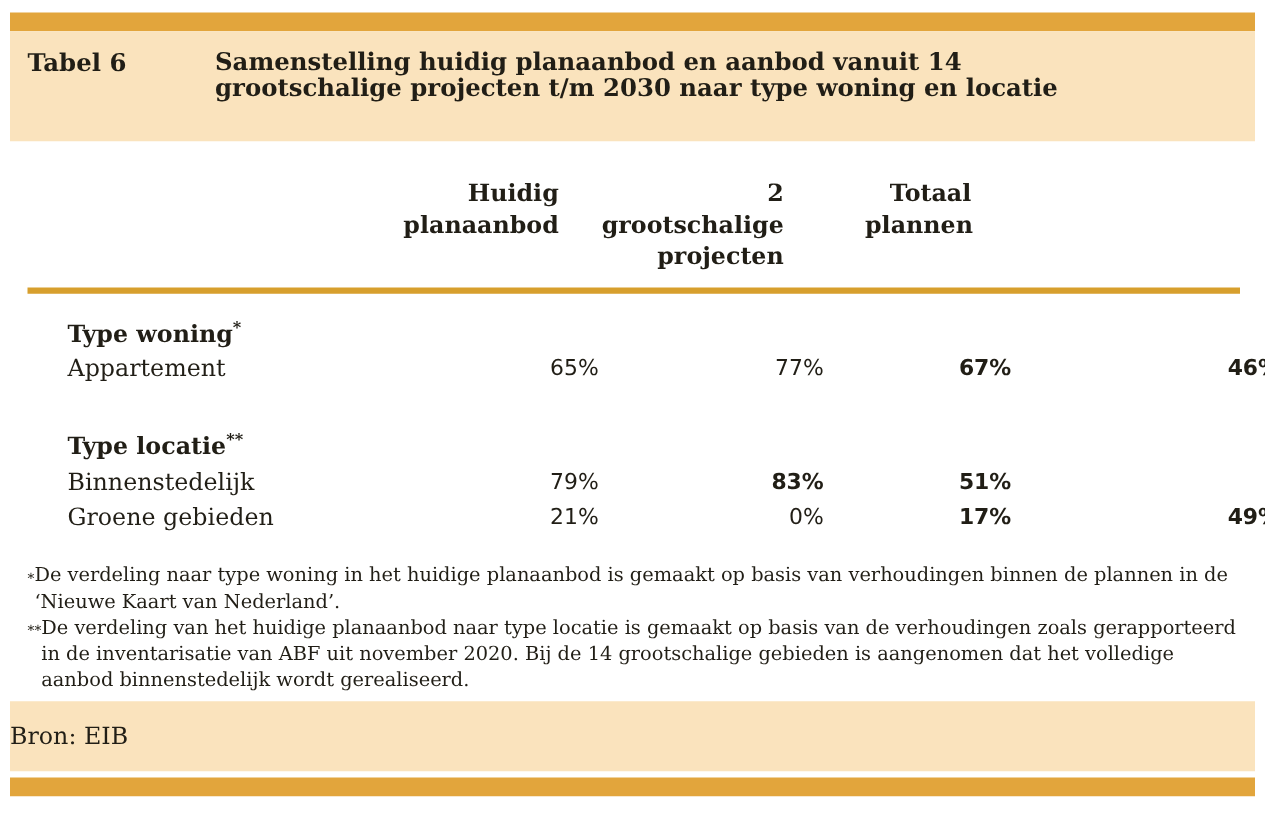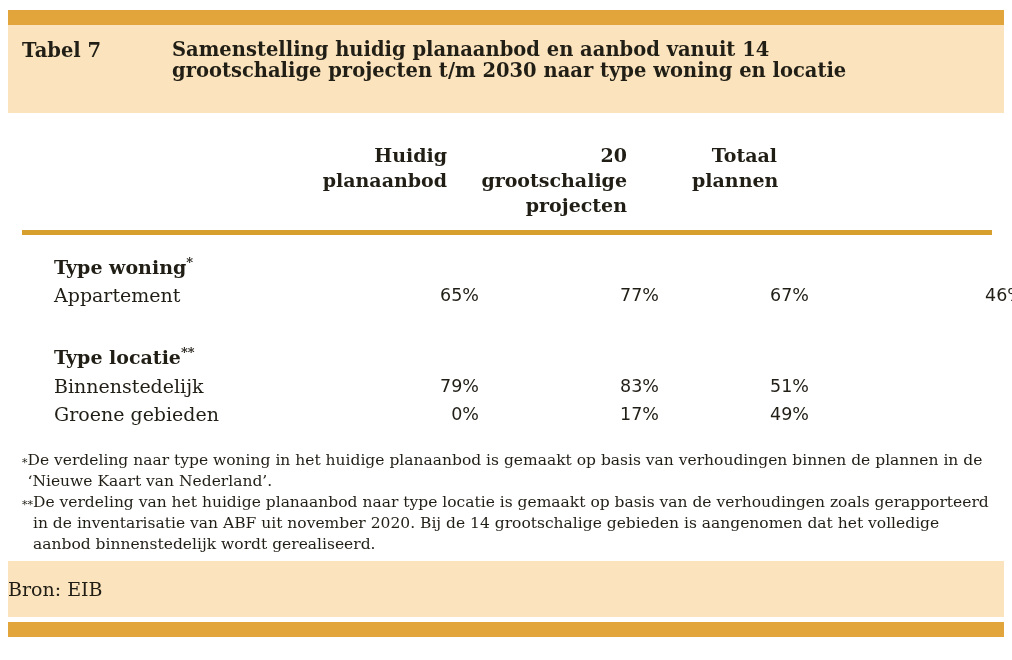--- a/index.html
+++ b/index.html
@@ -21,47 +21,47 @@
   .th .inner{display:inline-block;text-align:right;}
   .th-c1 .inner{max-width:125px;}
   .th-c2 .inner{max-width:148px;}
   .th-c3 .inner{max-width:85px;}
   .rule{height:5px;background:#d79f2d;margin-top:12px;}
   .tbody{margin-top:14px;font-size:19px;}
   .row{line-height:28px;margin-left:32px;}
   .section-heading{font-weight:bold;}
   .sup{vertical-align:super;font-size:13px;font-weight:bold;}
   .num{text-align:right;font-family:"DejaVu Sans","Liberation Sans",sans-serif;font-size:17.5px;}
-  .num.emph{font-weight:normal;}
+  .num.emph{font-weight:bold;}
   .section-gap{height:30px;}
   .footnotes{margin-top:22px;font-size:15.5px;line-height:21px;}
   .footnote{display:flex;}
   .fn-marker{flex:0 0 auto;vertical-align:top;font-size:11px;padding-top:2px;}
   .fn-text{flex:1;}
   .band-source{margin-top:6px;height:56px;display:flex;align-items:center;font-size:19px;}
   .bottom-bar{margin-top:5px;}
 </style>
 </head>
 <body>
 
 <div class="frame">
 
   <div class="accent-bar"></div>
 
   <div class="band band-header">
-    <div class="band-label">Tabel 7</div>
+    <div class="band-label">Tabel 6</div>
     <div class="band-title">Samenstelling huidig planaanbod en aanbod vanuit 14 grootschalige projecten t/m 2030 naar type woning en locatie</div>
   </div>
 
   <div class="content">
 
     <div class="grid col-headers">
       <div></div>
       <div class="th th-c1"><span class="inner">Huidig planaanbod</span></div>
-      <div class="th th-c2"><span class="inner">20 grootschalige projecten</span></div>
+      <div class="th th-c2"><span class="inner">2 grootschalige projecten</span></div>
       <div class="th th-c3"><span class="inner">Totaal plannen</span></div>
     </div>
 
     <div class="rule"></div>
 
     <div class="tbody">
 
       <div class="row"><span class="section-heading">Type woning</span><span class="sup">*</span></div>
 
       <div class="grid row">
@@ -79,20 +79,21 @@
 
       <div class="grid row">
         <div>Binnenstedelijk</div>
         <div class="num">79%</div>
         <div class="num emph">83%</div>
         <div class="num emph">51%</div>
       </div>
 
       <div class="grid row">
         <div>Groene gebieden</div>
+        <div class="num">21%</div>
         <div class="num">0%</div>
         <div class="num emph">17%</div>
         <div class="num emph">49%</div>
       </div>
 
     </div>
 
     <div class="footnotes">
       <div class="footnote">
         <span class="fn-marker">*</span>

